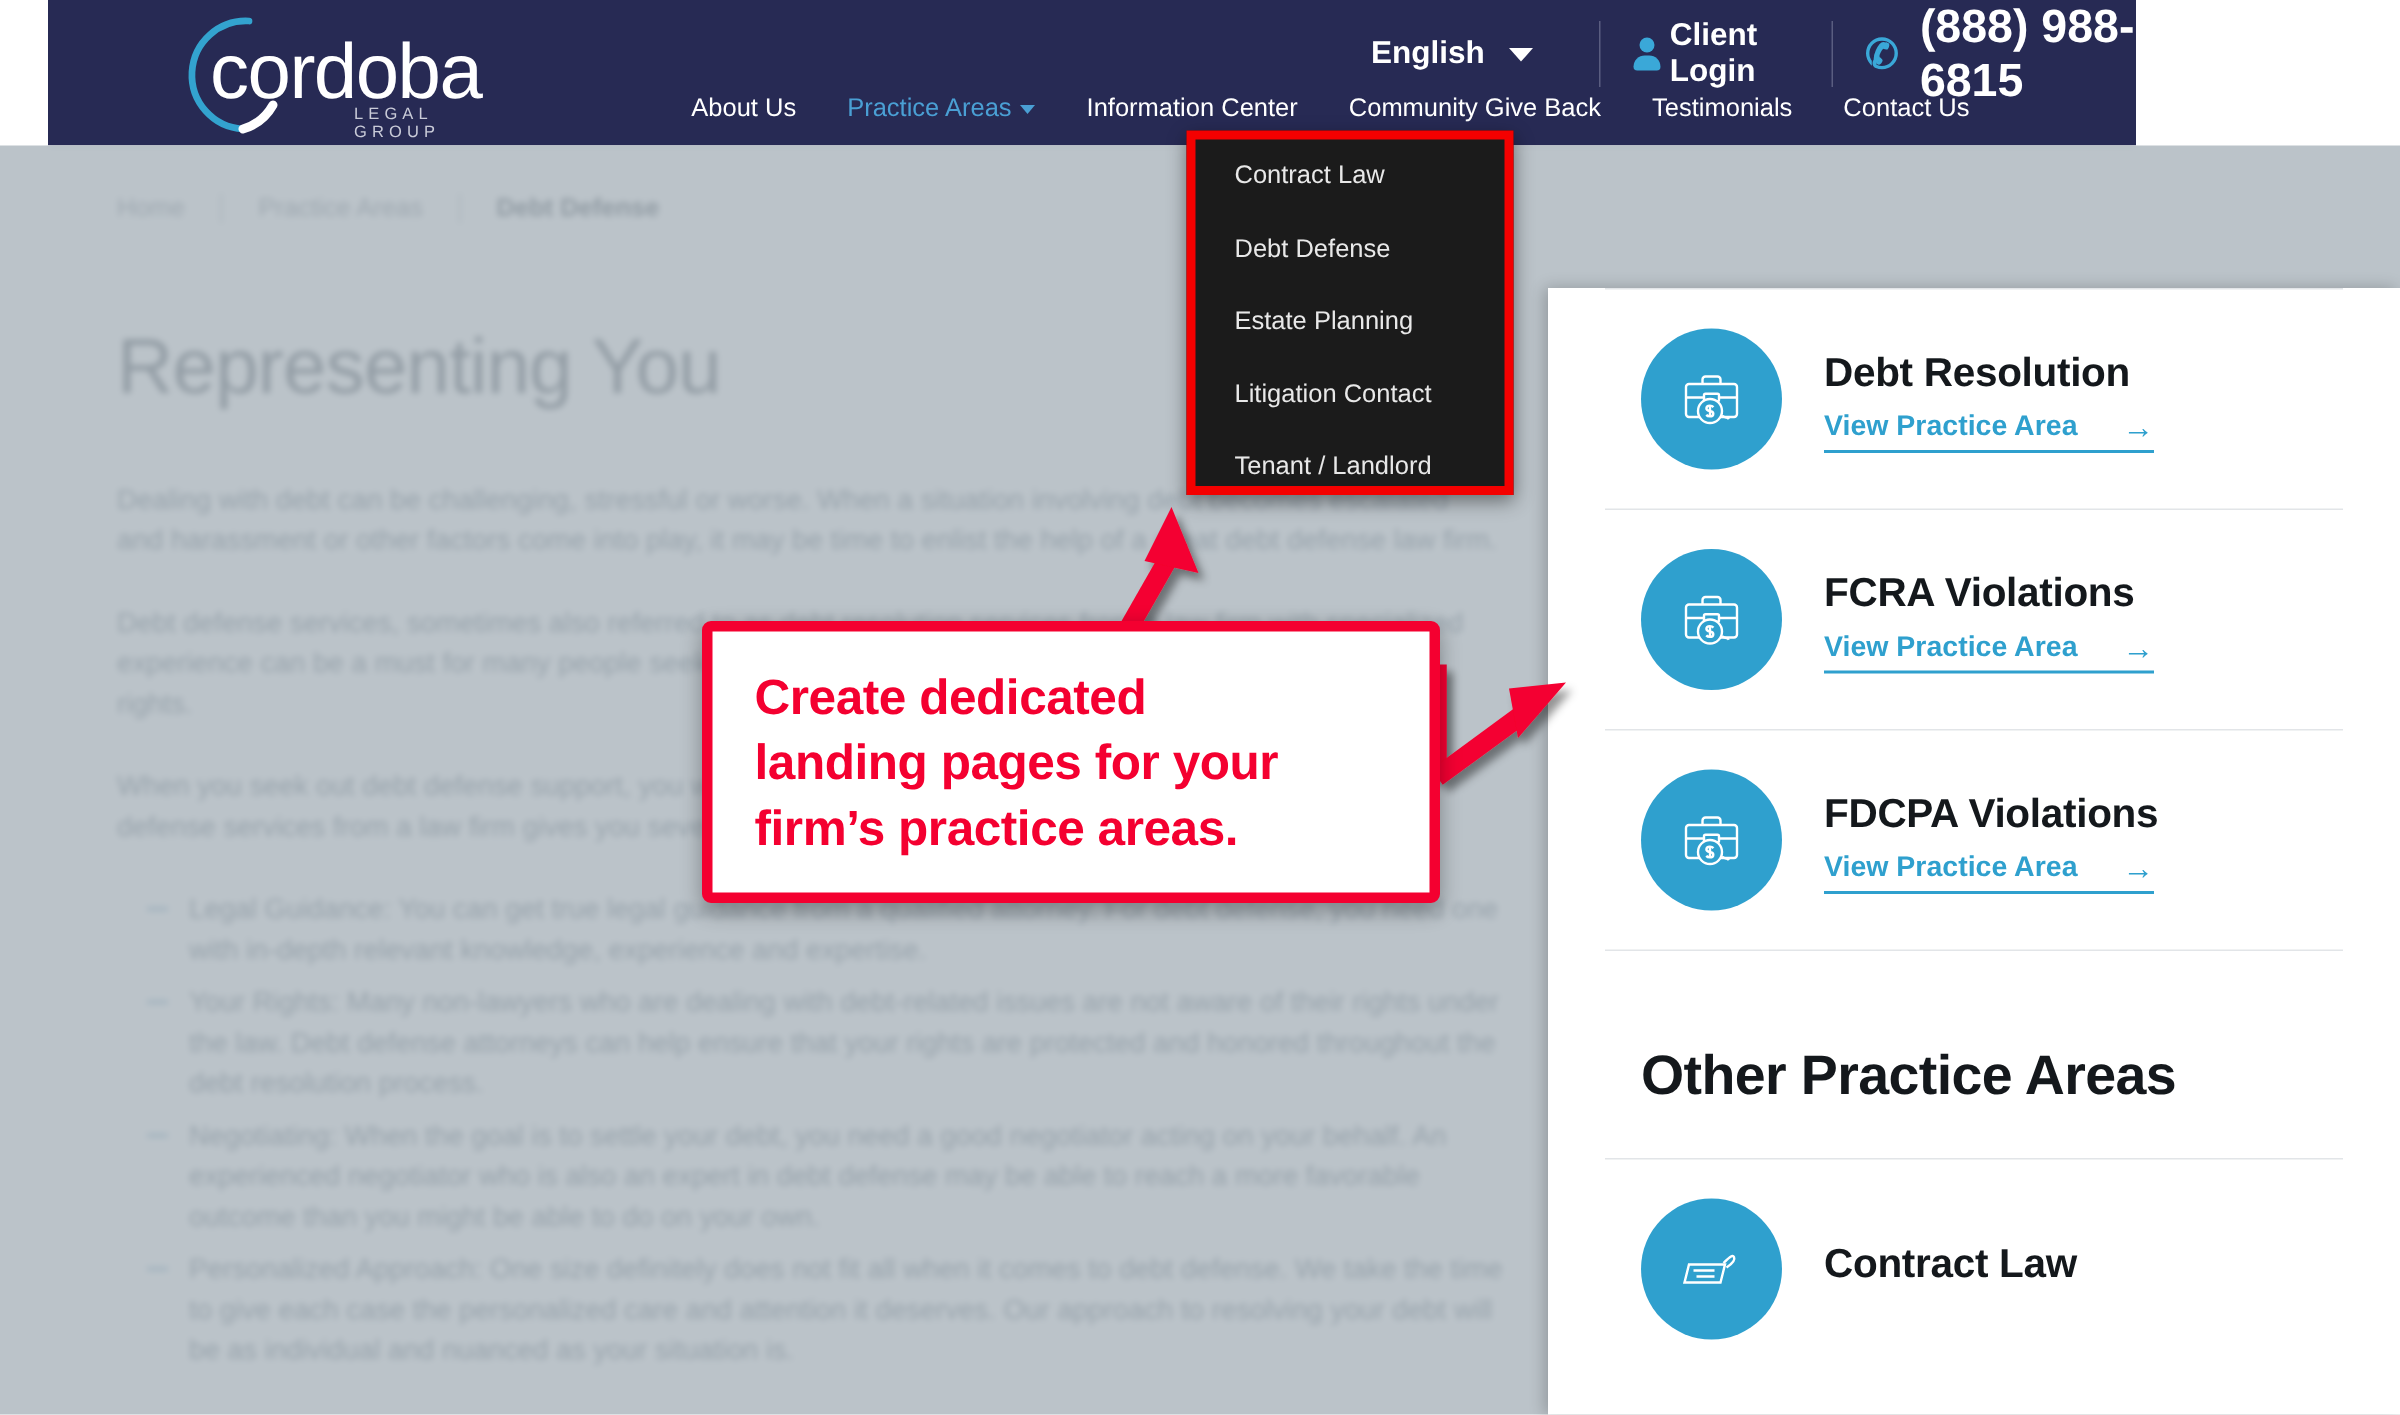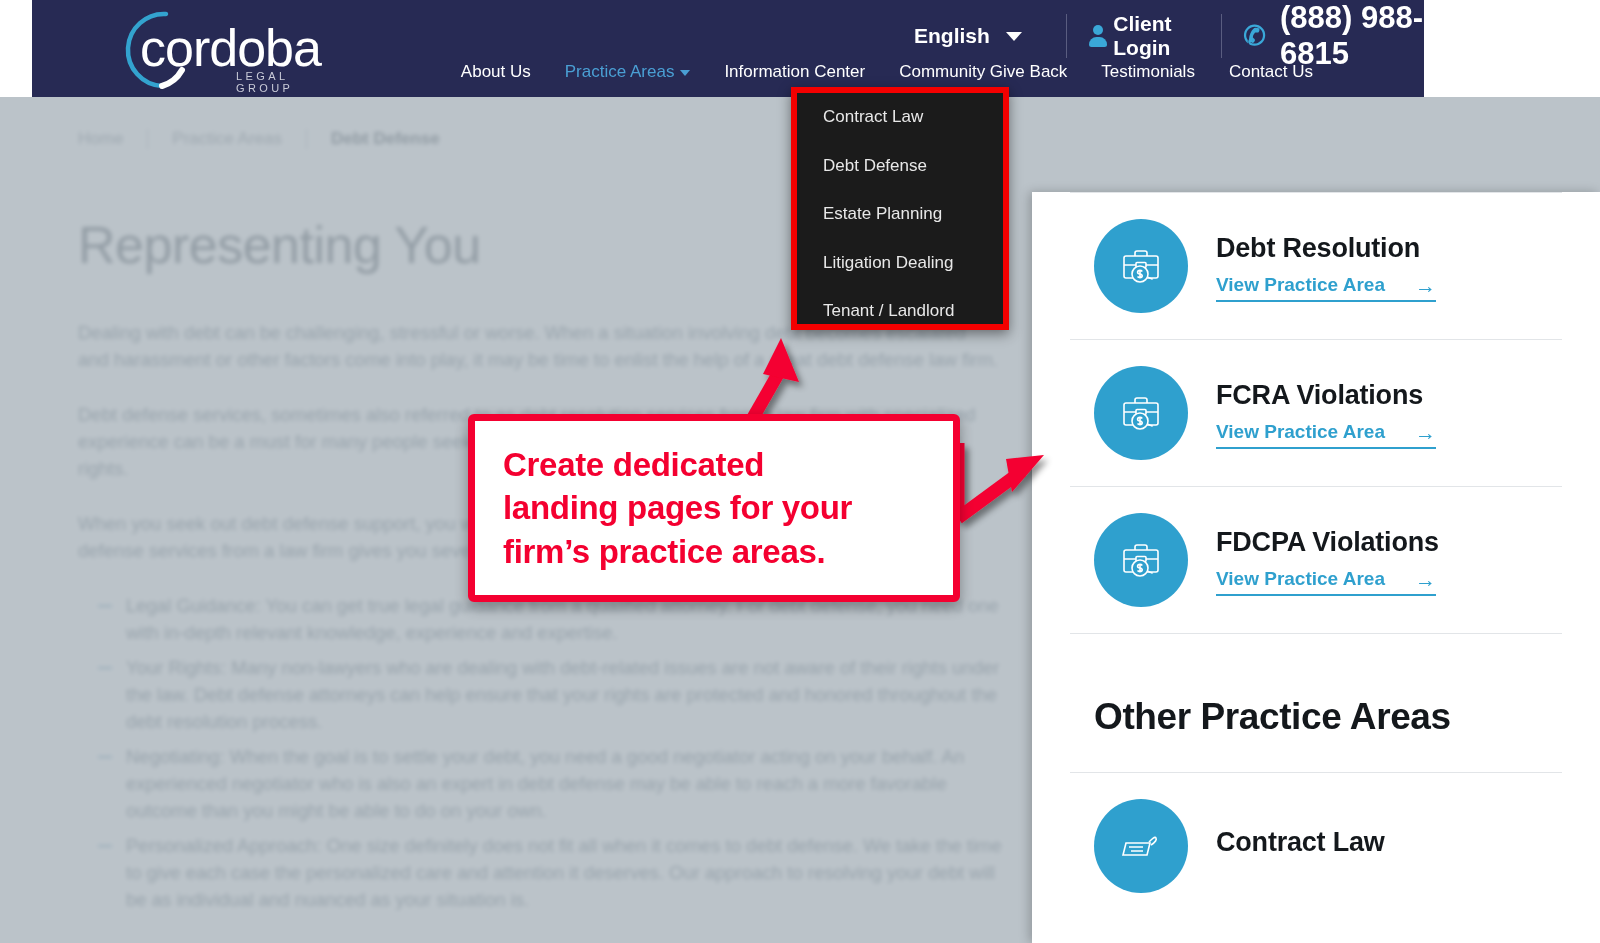--- a/index.html
+++ b/index.html
@@ -346,21 +346,21 @@
       <a class="navitem">Community Give Back</a>
       <a class="navitem">Testimonials</a>
       <a class="navitem">Contact Us</a>
     </div>
   </div>
 
   <div class="dropdown">
     <div class="dd-item">Contract Law</div>
     <div class="dd-item">Debt Defense</div>
     <div class="dd-item">Estate Planning</div>
-    <div class="dd-item">Litigation Dealing</div>
+    <div class="dd-item">Litigation Contact</div>
     <div class="dd-item">Tenant / Landlord</div>
   </div>
 
   <svg class="annot-svg" width="1600" height="943">
     <defs>
       <filter id="sh" x="-40%" y="-40%" width="200%" height="200%">
         <feDropShadow dx="4" dy="5" stdDeviation="3" flood-color="#000" flood-opacity="0.42"></feDropShadow>
       </filter>
     </defs>
 

